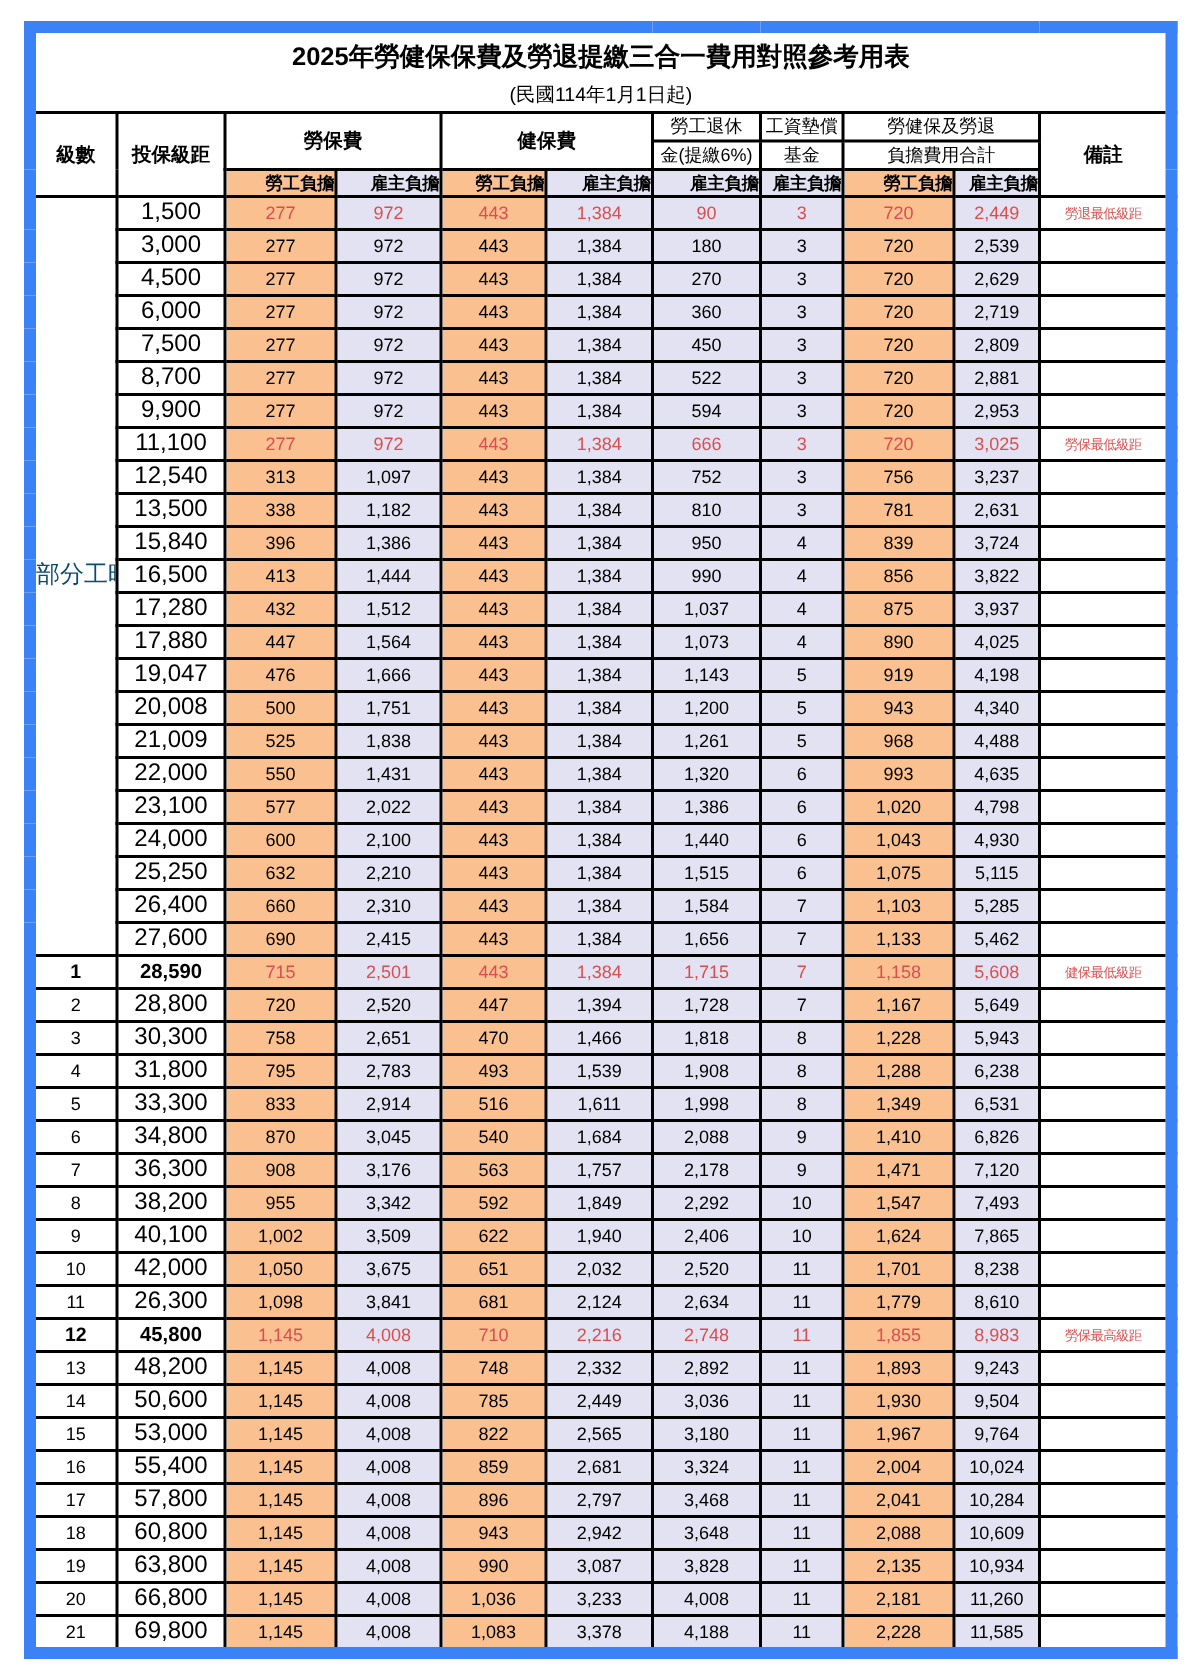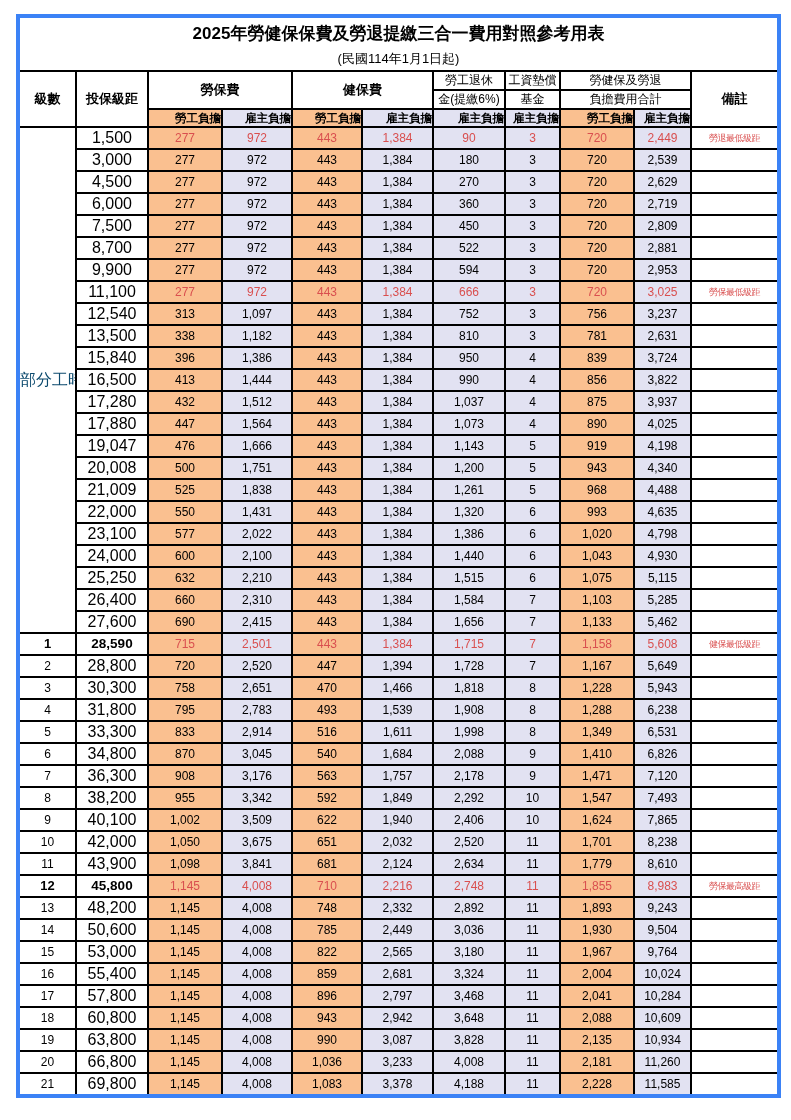--- a/index.html
+++ b/index.html
@@ -1,20 +1,20 @@
 <!DOCTYPE html>
 <html><head>
 <meta charset="utf-8">
 <style>
   html,body{margin:0;padding:0;background:#ffffff;width:791px;height:1120px;overflow:hidden;}
   body{font-family:"Liberation Sans","DejaVu Sans",sans-serif;color:#000;}
   .page{padding:14px 14px 0 16px;}
   table{border-collapse:collapse;table-layout:fixed;width:761px;}
   td,th{border:2px solid #000;padding:0;text-align:center;vertical-align:middle;overflow:hidden;white-space:nowrap;}
-  table{border:4px solid #3b82f6;}
+  table{border:8px solid #3b82f6;}
   .title-cell{height:30px;font-size:17px;font-weight:bold;border-bottom:none;}
   .subtitle-cell{height:22px;font-size:13px;font-weight:normal;border-top:none;}
   .h{font-size:13px;font-weight:600;height:17px;}
   .h2{font-size:12px;font-weight:400;height:16px;}
   .sub{font-size:11.5px;font-weight:600;height:16px;text-align:right;}
   .emp{background:#FAC090;}
   .er{background:#E2E2F2;}
   tbody td{height:20px;font-size:12px;line-height:20px;}
   .salary{font-size:16px;}
   .bold-row .salary{font-weight:bold;font-size:13.5px;}
@@ -478,21 +478,21 @@
           <td class="emp num">651</td>
           <td class="er num">2,032</td>
           <td class="er num">2,520</td>
           <td class="er num">11</td>
           <td class="emp num">1,701</td>
           <td class="er num">8,238</td>
           <td class="remark"></td>
         </tr>
         <tr>
           <td class="level">11</td>
-          <td class="salary">43,900</td>
+          <td class="salary">26,300</td>
           <td class="emp num">1,098</td>
           <td class="er num">3,841</td>
           <td class="emp num">681</td>
           <td class="er num">2,124</td>
           <td class="er num">2,634</td>
           <td class="er num">11</td>
           <td class="emp num">1,779</td>
           <td class="er num">8,610</td>
           <td class="remark"></td>
         </tr>

